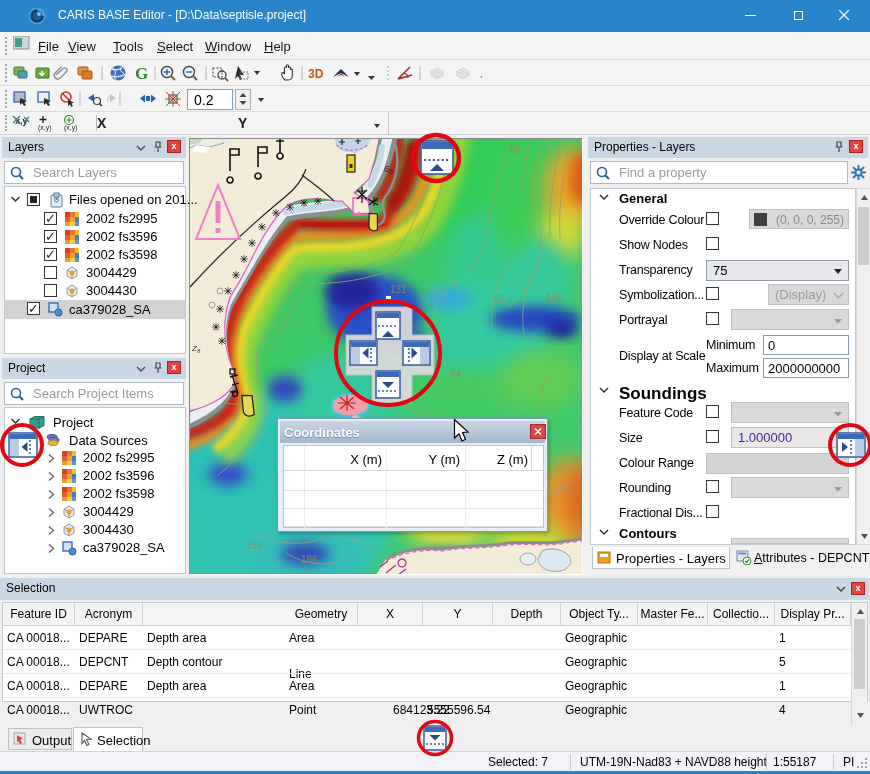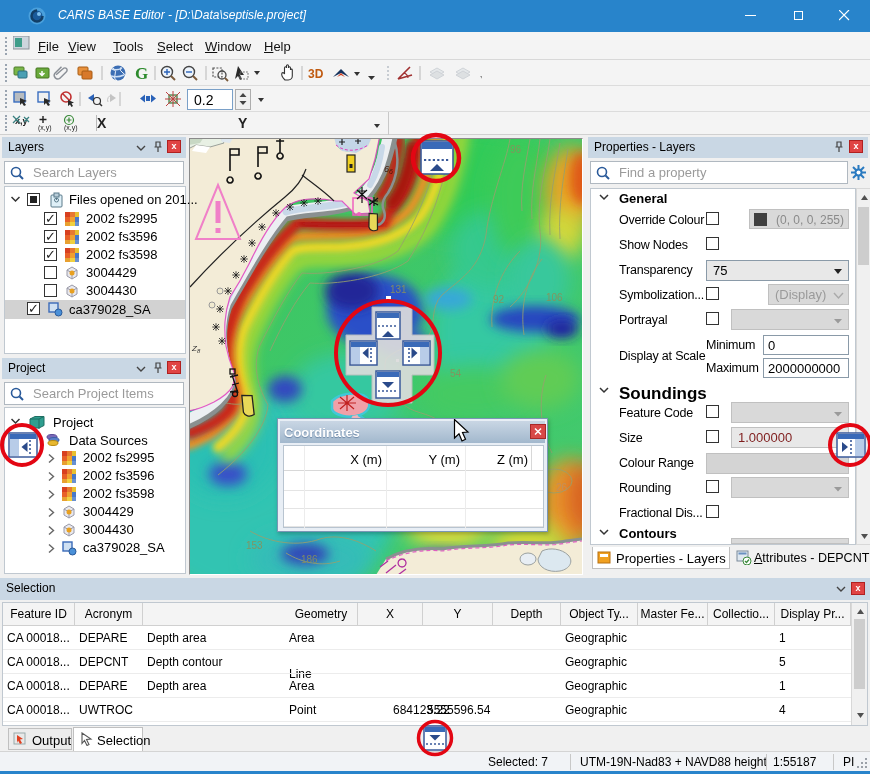--- a/index.html
+++ b/index.html
@@ -1,21 +1,21 @@
 <!DOCTYPE html>
 <html><head>
 <meta charset="utf-8">
 <style>
 * { margin:0; padding:0; box-sizing:border-box; }
 html,body { width:870px; height:774px; overflow:hidden; }
 body { font-family:"Liberation Sans", sans-serif; font-size:12px; background:#f0f0f0; position:relative; }
 .abs { position:absolute; }
 
 #titlebar { position:absolute; left:0; top:0; width:870px; height:32px; background:#2884cb; color:#fff; }
-#titlebar .ttext { position:absolute; left:58px; top:8px; font-size:12px; color:#fff;font-style:italic; }
+#titlebar .ttext { position:absolute; left:58px; top:8px; font-size:12px; color:#fff; }
 
 #menubar { position:absolute; left:0; top:32px; width:870px; height:28px; background:#f4f4f4; border-bottom:1px solid #d8d8d8; }
 .menu { position:absolute; top:7px; font-size:13px; color:#111; }
 .menu u { text-decoration:underline; }
 
 .tbrow { position:absolute; left:0; width:870px; background:#f4f4f4; }
 .grip { position:absolute; left:5px; width:3px; border-left:2px dotted #9aa4b0; }
 
 .panel { position:absolute; background:#f0f0f0; }
 .phead { position:absolute; left:0; top:0; right:0; height:21px; background:#c9d7e4; color:#000; font-size:12px; padding:3px 0 0 6px; }
@@ -694,21 +694,21 @@
     <div class="abs" style="left:28px;top:195px;font-weight:bold;font-size:17px">Soundings</div>
     <div class="prow" style="left:28px;top:217px">Feature Code</div>
     <div class="cb" style="left:115px;top:216px"></div>
     <div class="greyfield" style="left:140px;top:213px;width:118px;height:21px">
         <svg class="abs" style="right:4px;top:8px" width="11" height="7">
           <path d="M1 1 l8 0 -4 4.5 z" fill="#9a9a9a"></path>
         </svg>
       </div>
     <div class="prow" style="left:28px;top:242px">Size</div>
     <div class="cb" style="left:115px;top:241px"></div>
-    <div class="greyfield" style="left:140px;top:238px;width:118px;height:21px;padding:2px 0 0 6px;background:#e8e8e8;color:#7f1d1d">1.000000</div>
+    <div class="greyfield" style="left:140px;top:238px;width:118px;height:21px;padding:2px 0 0 6px;background:#e8e8e8;color:#4c1d95">1.000000</div>
     <div class="prow" style="left:28px;top:267px">Colour Range</div>
     <div class="greyfield" style="left:115px;top:264px;width:143px;height:21px;background:#d4d4d4"></div>
     <div class="prow" style="left:28px;top:292px">Rounding</div>
     <div class="cb" style="left:115px;top:291px"></div>
     <div class="greyfield" style="left:140px;top:288px;width:118px;height:21px">
         <svg class="abs" style="right:4px;top:8px" width="11" height="7">
           <path d="M1 1 l8 0 -4 4.5 z" fill="#9a9a9a"></path>
         </svg>
       </div>
     <div class="prow" style="left:28px;top:317px">Fractional Dis...</div>
@@ -746,21 +746,21 @@
   </div>
 </div>
 
 <div class="panel" id="selection" style="left:0px;top:578px;width:870px;height:173px">
   <div class="phead" style="height:22px">Selection
     <svg class="abs" style="left:836px;top:8px" width="10" height="7">
         <path d="M1 1 l4 4 4-4" stroke="#444" stroke-width="1.4" fill="none"></path>
       </svg>
     <div class="pbtn-x" style="left:851px;top:4px">x</div>
   </div>
-  <div class="abs" style="left:2px;top:24px;width:866px;height:124px;background:#fff;border:1px solid #c0c8d0">
+  <div class="abs" style="left:2px;top:24px;width:866px;height:100px;background:#fff;border:1px solid #c0c8d0">
     <div class="abs" id="tablehead" style="left:0;top:0;width:848px;height:23px;background:#f4f4f4;border-bottom:1px solid #d0d0d0">
         <div class="th" style="left:0px;width:72px">Feature ID</div>
         <div class="th" style="left:72px;width:68px">Acronym</div>
         <div class="th" style="left:282px;width:73px">Geometry</div>
         <div class="th" style="left:355px;width:65px">X</div>
         <div class="th" style="left:420px;width:70px">Y</div>
         <div class="th" style="left:490px;width:68px">Depth</div>
         <div class="th" style="left:558px;width:77px">Object Ty...</div>
         <div class="th" style="left:635px;width:70px">Master Fe...</div>
         <div class="th" style="left:705px;width:67px">Collectio...</div>

